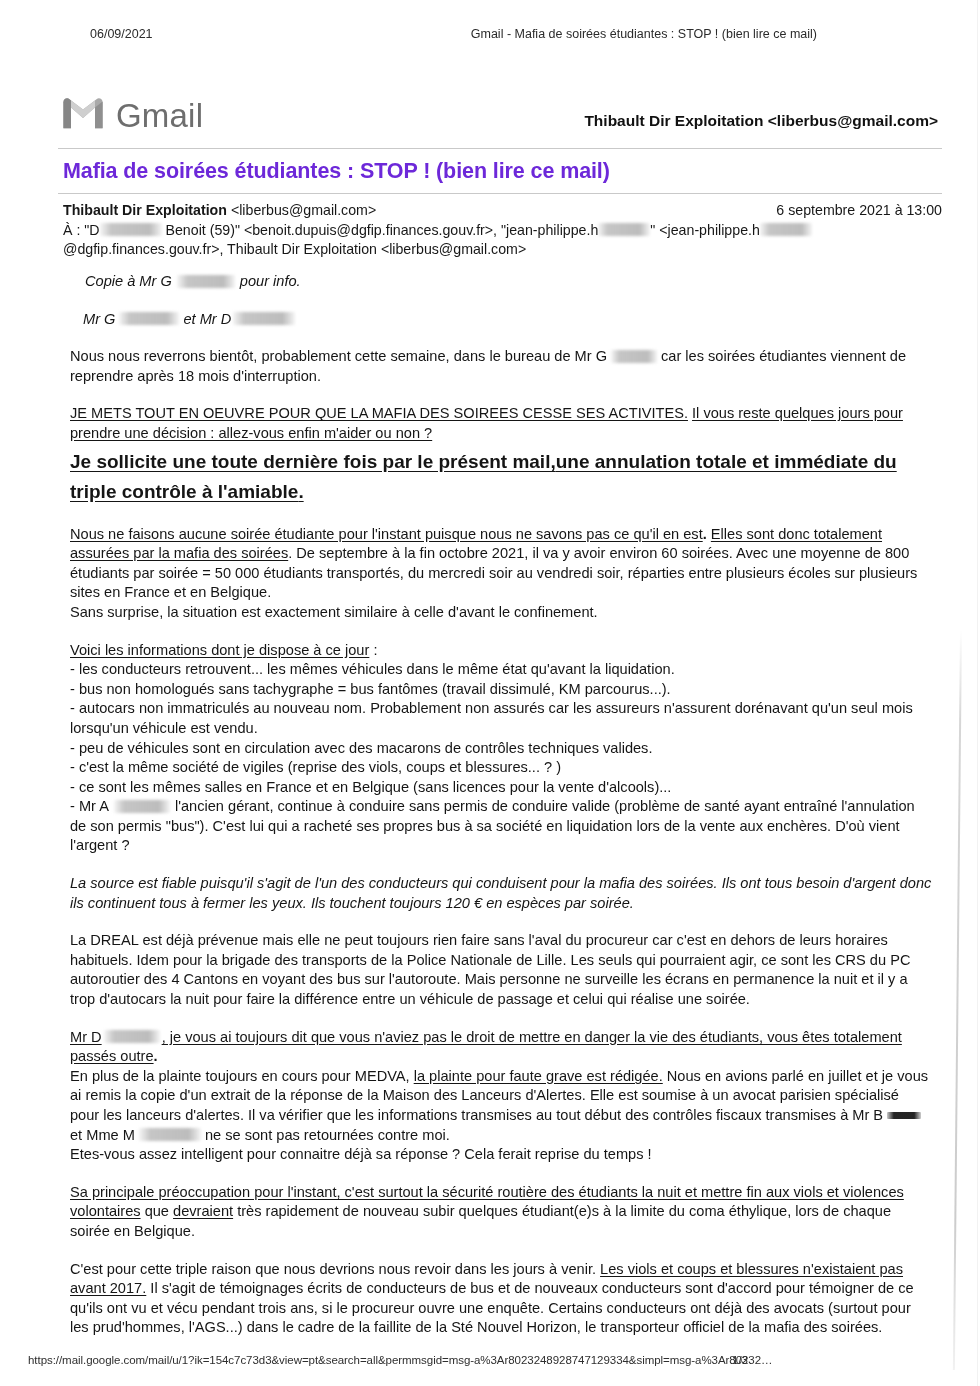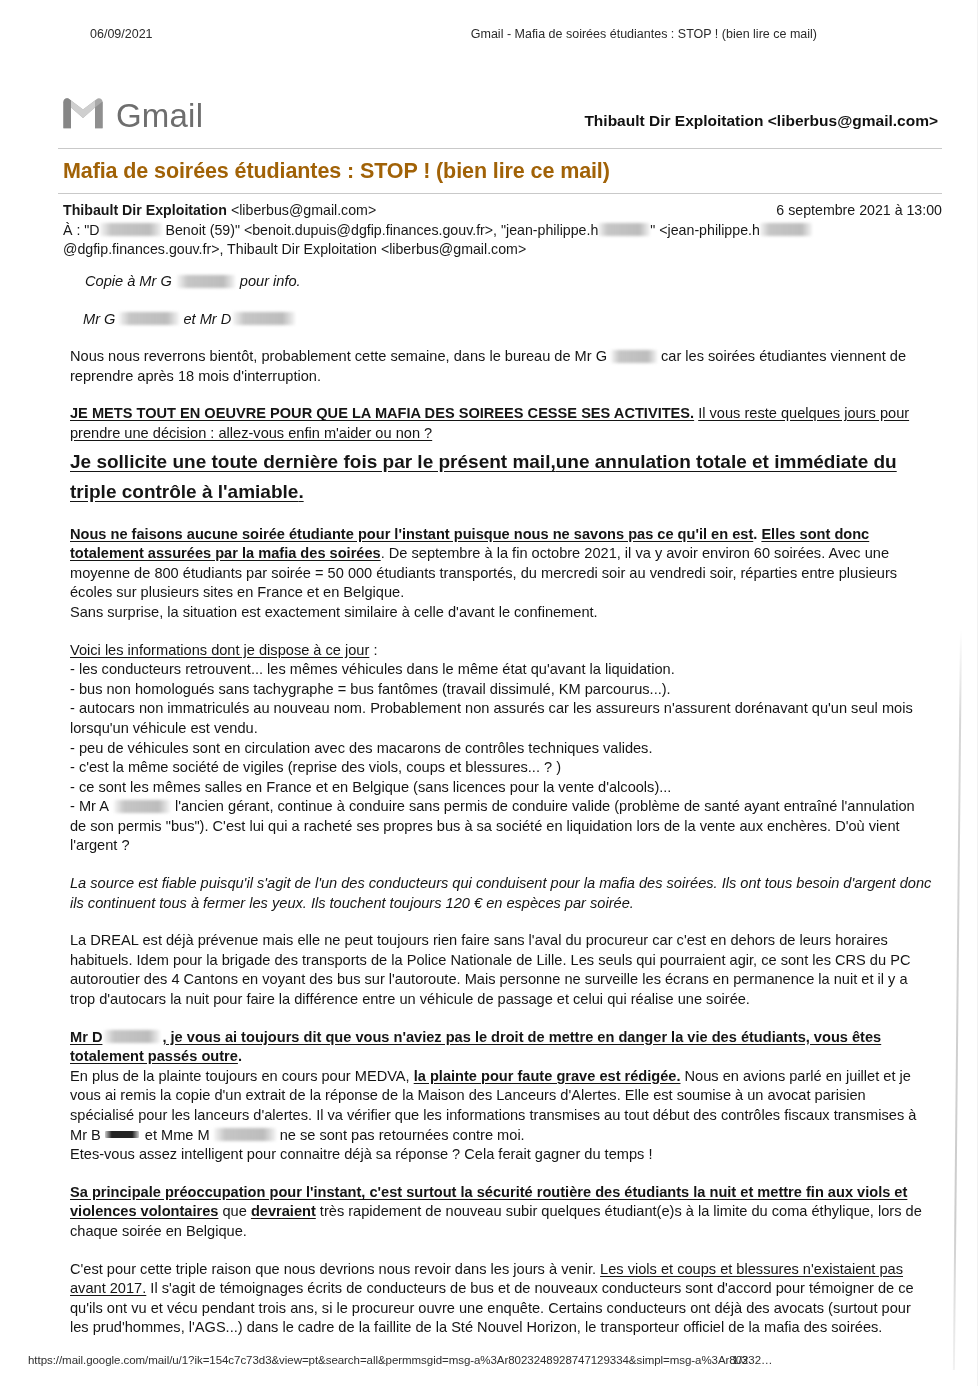--- a/index.html
+++ b/index.html
@@ -110,21 +110,21 @@
   }
   .rule {
     border: 0;
     border-top: 1px solid #c9c9c9;
     margin: 0;
     height: 0;
   }
   .subject {
     font-size: 21.5px;
     font-weight: bold;
-    color: #a16207;
+    color: #6d28d9;
     padding: 10px 0 9px 5px;
     letter-spacing: -0.1px;
     white-space: nowrap;
   }
   .meta {
     position: relative;
     padding: 7px 0 0 5px;
     font-size: 14.2px;
     line-height: 19.5px;
     color: #171717;
@@ -148,21 +148,21 @@
     font-size: 14.6px;
     line-height: 19.6px;
     color: #151515;
   }
   .p { margin: 0 0 0 0; }
   .spacer-m { height: 18px; }
 
   .ital { font-style: italic; }
   .b { font-weight: bold; }
   .u { text-decoration: underline; text-underline-offset: 2px; }
-  .bu { font-weight: bold; text-decoration: underline; text-underline-offset: 2px; }
+  .bu { font-weight: normal; text-decoration: underline; text-underline-offset: 2px; }
 
   .big {
     font-size: 19px;
     line-height: 30px;
     font-weight: bold;
     text-decoration: underline;
     text-underline-offset: 2.5px;
   }
   .indent1 { padding-left: 5px; }
 
@@ -313,21 +313,21 @@
 
   <div class="p">
     <span class="bu">Mr D</span><span class="redact" style="width:56px;margin:0 2px;"></span><span class="bu">, je vous ai toujours dit que vous n'aviez pas le droit de mettre en danger la vie des étudiants, vous êtes totalement passés outre</span><span class="b">.</span>
   </div>
 
   <div class="p">
     <span>En plus de la plainte toujours en cours pour MEDVA,</span>
     <span class="bu">la plainte pour faute grave est rédigée.</span>
     <span>Nous en avions parlé en juillet et je vous ai remis la copie d'un extrait de la réponse de la Maison des Lanceurs d'Alertes. Elle est soumise à un avocat parisien spécialisé pour les lanceurs d'alertes. Il va vérifier que les informations transmises au tout début des contrôles fiscaux transmises à Mr B</span><span class="redact dark" style="width:34px;margin:0 6px 0 4px;"></span><span>et Mme M</span><span class="redact" style="width:62px;margin:0 4px;"></span><span>ne se sont pas retournées contre moi.</span>
   </div>
-  <div class="p">Etes-vous assez intelligent pour connaitre déjà sa réponse ? Cela ferait gagner du temps !</div>
+  <div class="p">Etes-vous assez intelligent pour connaitre déjà sa réponse ? Cela ferait reprise du temps !</div>
 
   <div class="spacer-m"></div>
 
   <div class="p">
     <span class="bu">Sa principale préoccupation pour l'instant, c'est surtout la sécurité routière des étudiants la nuit et mettre fin aux viols et violences volontaires</span><span> que </span><span class="bu">devraient</span><span> très rapidement de nouveau subir quelques étudiant(e)s à la limite du coma éthylique, lors de chaque soirée en Belgique.</span>
   </div>
 
   <div class="spacer-m"></div>
 
   <div class="p">

